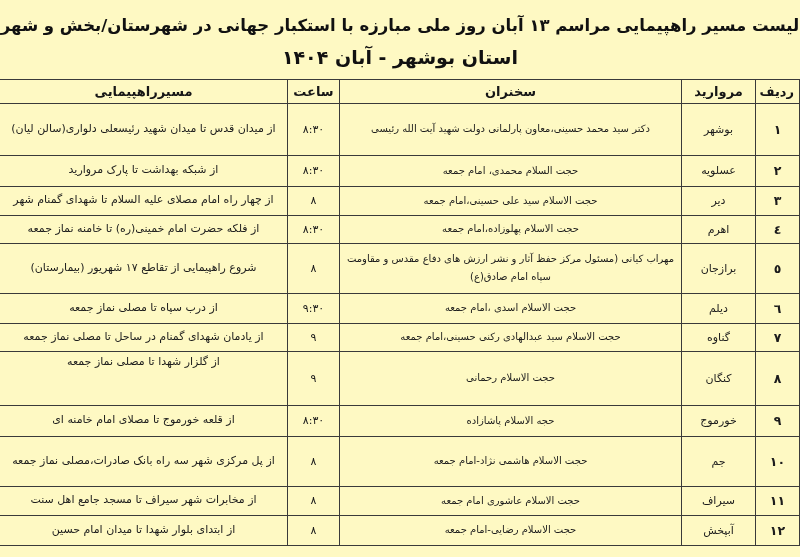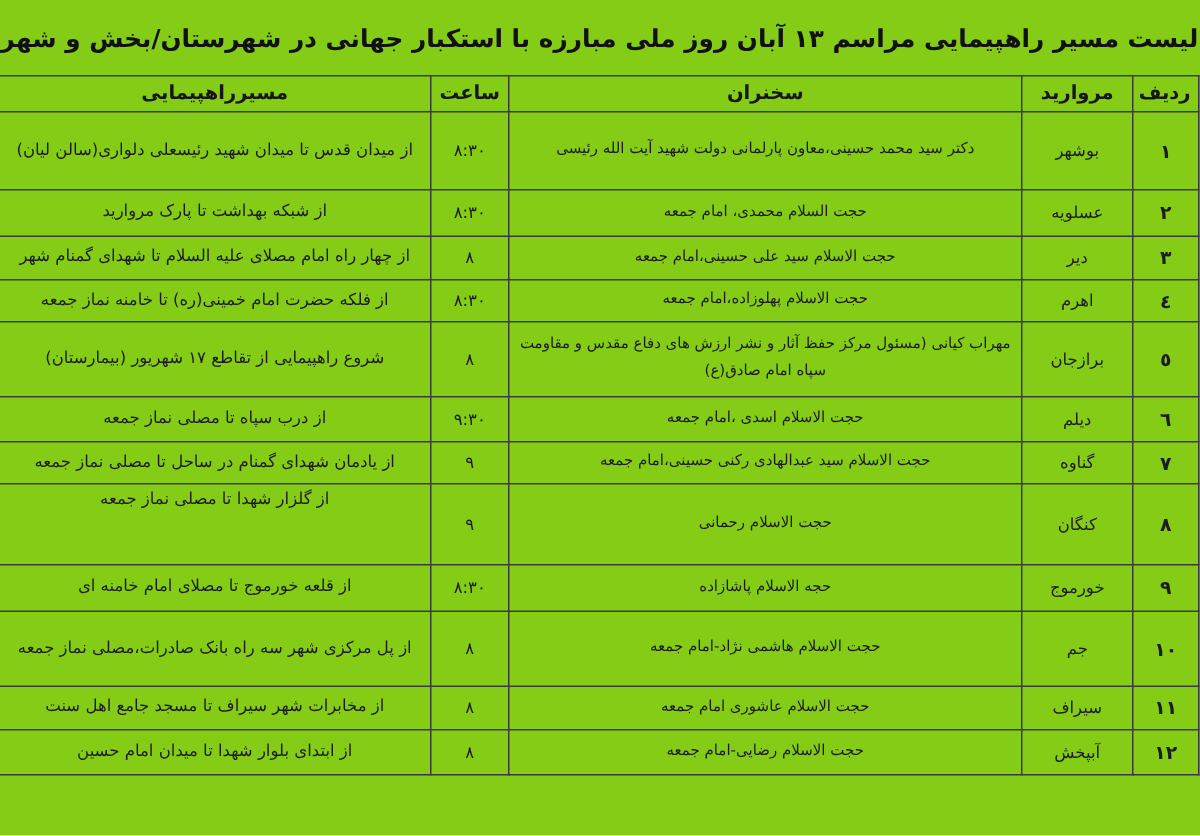--- a/index.html
+++ b/index.html
@@ -5,21 +5,21 @@
   html, body {
     margin: 0;
     padding: 0;
     background: #ffffff;
   }
   .page {
     position: relative;
     width: 800px;
     height: 557px;
     overflow: hidden;
-    background: #84cc16;
+    background: #fef9c3;
     direction: rtl;
     font-family: "DejaVu Sans", sans-serif;
     color: #1c1c1c;
   }
   .title-block {
     padding-top: 13px;
     text-align: center;
   }
   .title-line1 {
     font-size: 16.5px;
@@ -77,20 +77,21 @@
   
   tbody tr:nth-child(8) td.col-route { vertical-align: top; padding-top: 0; }
 </style>
 </head>
 <body>
 
 <div class="page">
 
   <div class="title-block">
     <div class="title-line1">لیست مسیر راهپیمایی مراسم ۱۳ آبان روز ملی مبارزه با استکبار جهانی در شهرستان/بخش و شهر</div>
+    <div class="title-line2">استان بوشهر - آبان ۱۴۰۴</div>
   </div>
 
   <table class="routes">
     <colgroup>
       <col style="width:44px">
       <col style="width:74px">
       <col style="width:342px">
       <col style="width:52px">
       <col style="width:288px">
     </colgroup>

